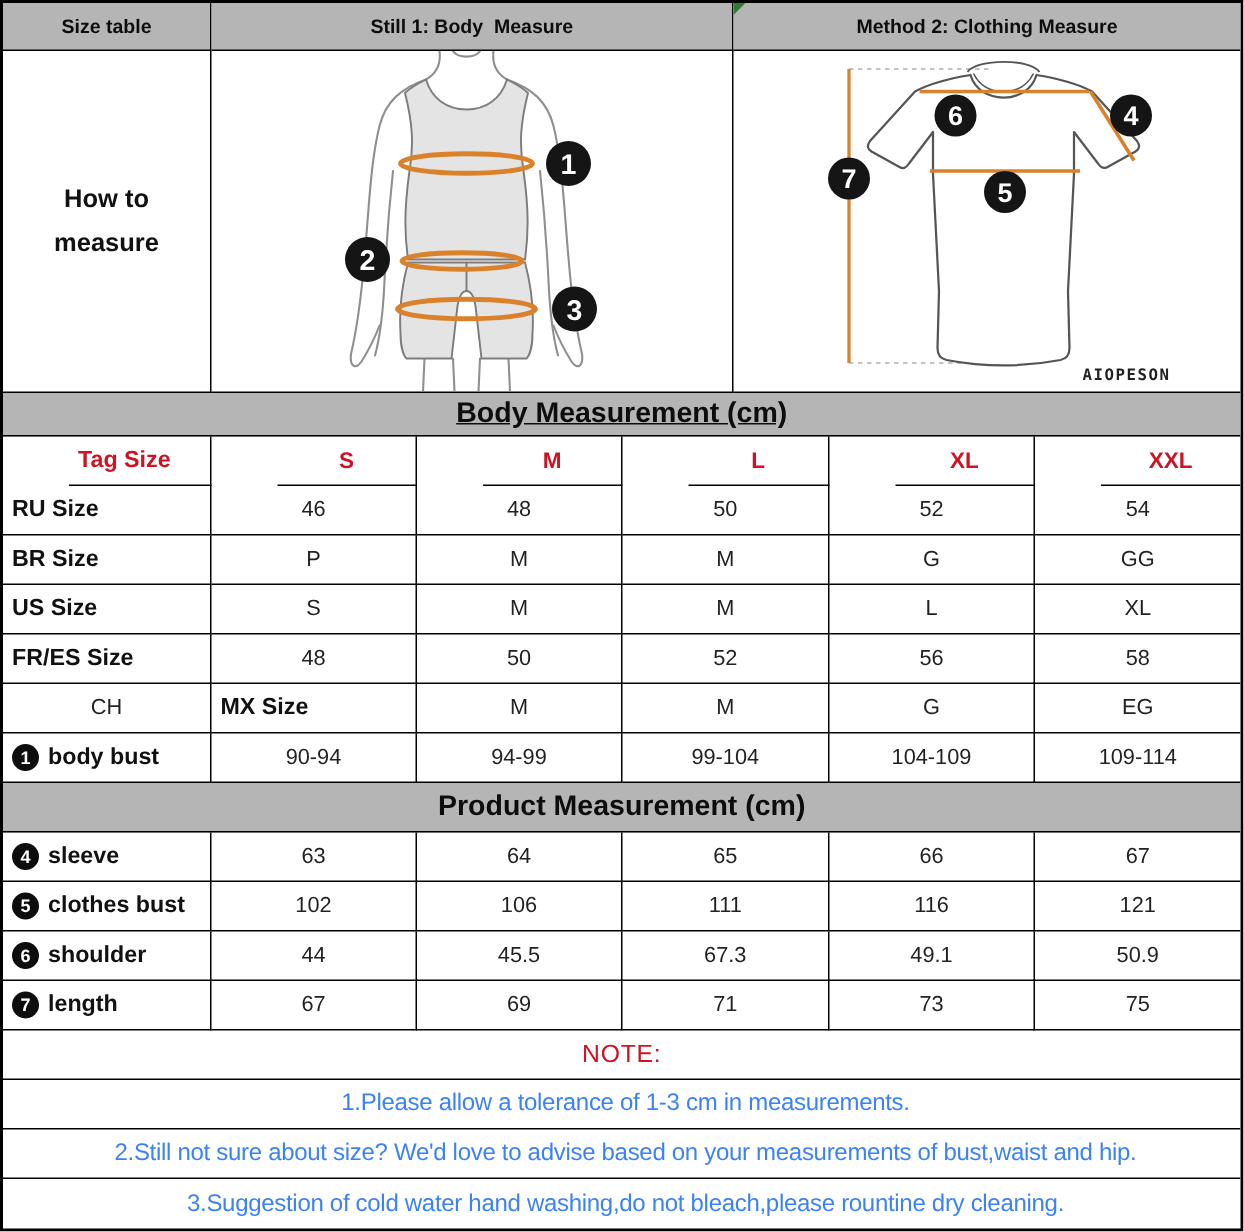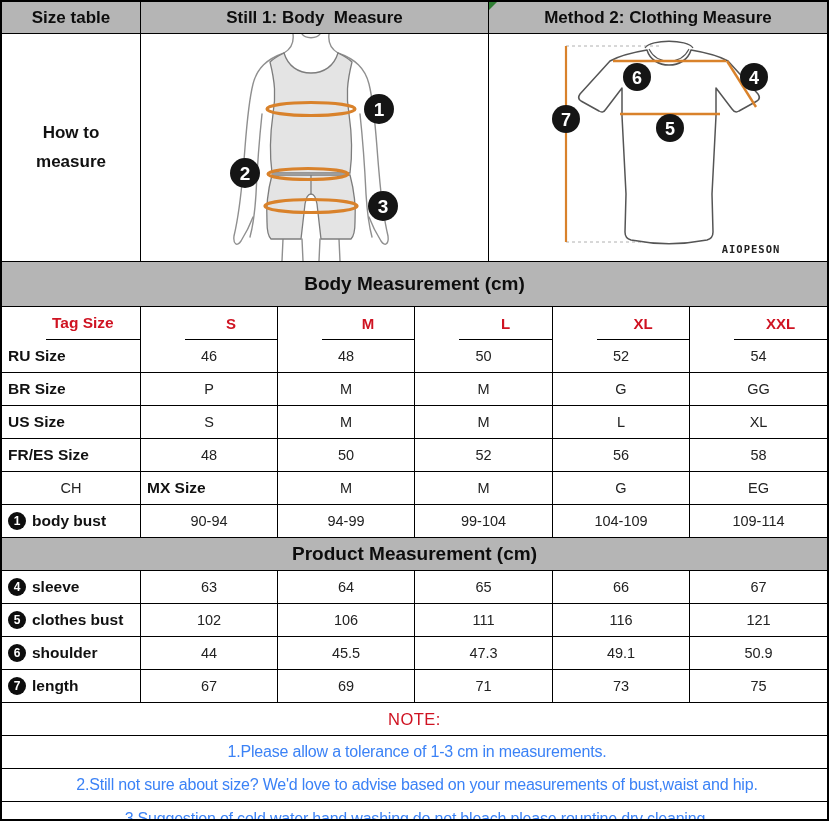--- a/index.html
+++ b/index.html
@@ -13,32 +13,32 @@
     width:829px; height:821px;
     border:2px solid #000;
     background:#fff;
     overflow:hidden;
   }
   .row { display:grid; }
   .cols-top  { grid-template-columns:139px 348px 338px; }
   .cols-data { grid-template-columns:139px 137px 137px 138px 137px 137px; }
   .r-header { height:32px; }
   .r-illus  { height:228px; }
-  .r-band1  { height:45px; }
+  .r-band1  { height:29px;text-decoration:underline; }
   .r-33     { height:33px; }
   .cell {
     border-right:1px solid #000;
     border-bottom:1px solid #000;
     display:flex; align-items:center; justify-content:center;
     overflow:hidden; position:relative;
   }
   .row .cell:last-child { border-right:none;align-items:center; }
   .hdr {
     background:var(--header-gray,#b5b5b5);
-    font-weight:bold; font-size:17px; white-space:pre; color:#0d0d0d;
+    font-weight:bold; font-size:13px; white-space:pre; color:#0d0d0d;
   }
   .band {
     background:var(--header-gray,#b5b5b5);
     border-bottom:1px solid #000;
     display:flex; align-items:center; justify-content:center;
     font-weight:bold; font-size:19px; color:#0d0d0d;
   }
   .howto {
     font-weight:bold; font-size:17px; text-align:center;
     padding:0 17px; line-height:1.65;
@@ -358,21 +358,21 @@
       <span class="badge">6</span>
       <span>shoulder</span>
     </div>
     <div class="cell val">
         <span>44</span>
       </div>
     <div class="cell val">
         <span>45.5</span>
       </div>
     <div class="cell val">
-        <span>47.3</span>
+        <span>67.3</span>
       </div>
     <div class="cell val">
         <span>49.1</span>
       </div>
     <div class="cell val">
         <span>50.9</span>
       </div>
   </div>
   <div class="row cols-data r-33">
     <div class="cell label-cell">

